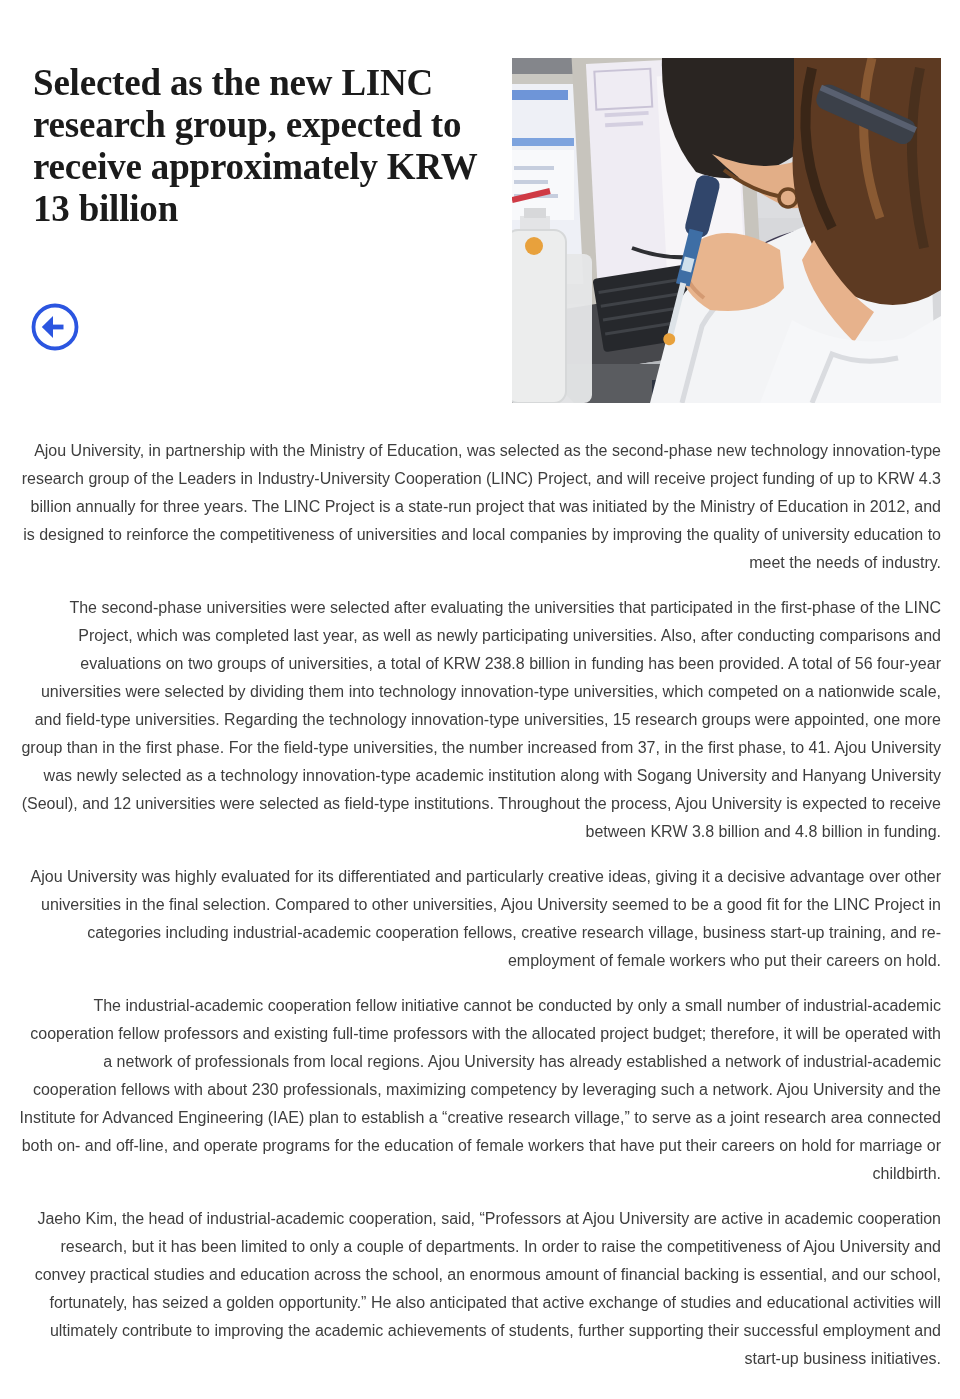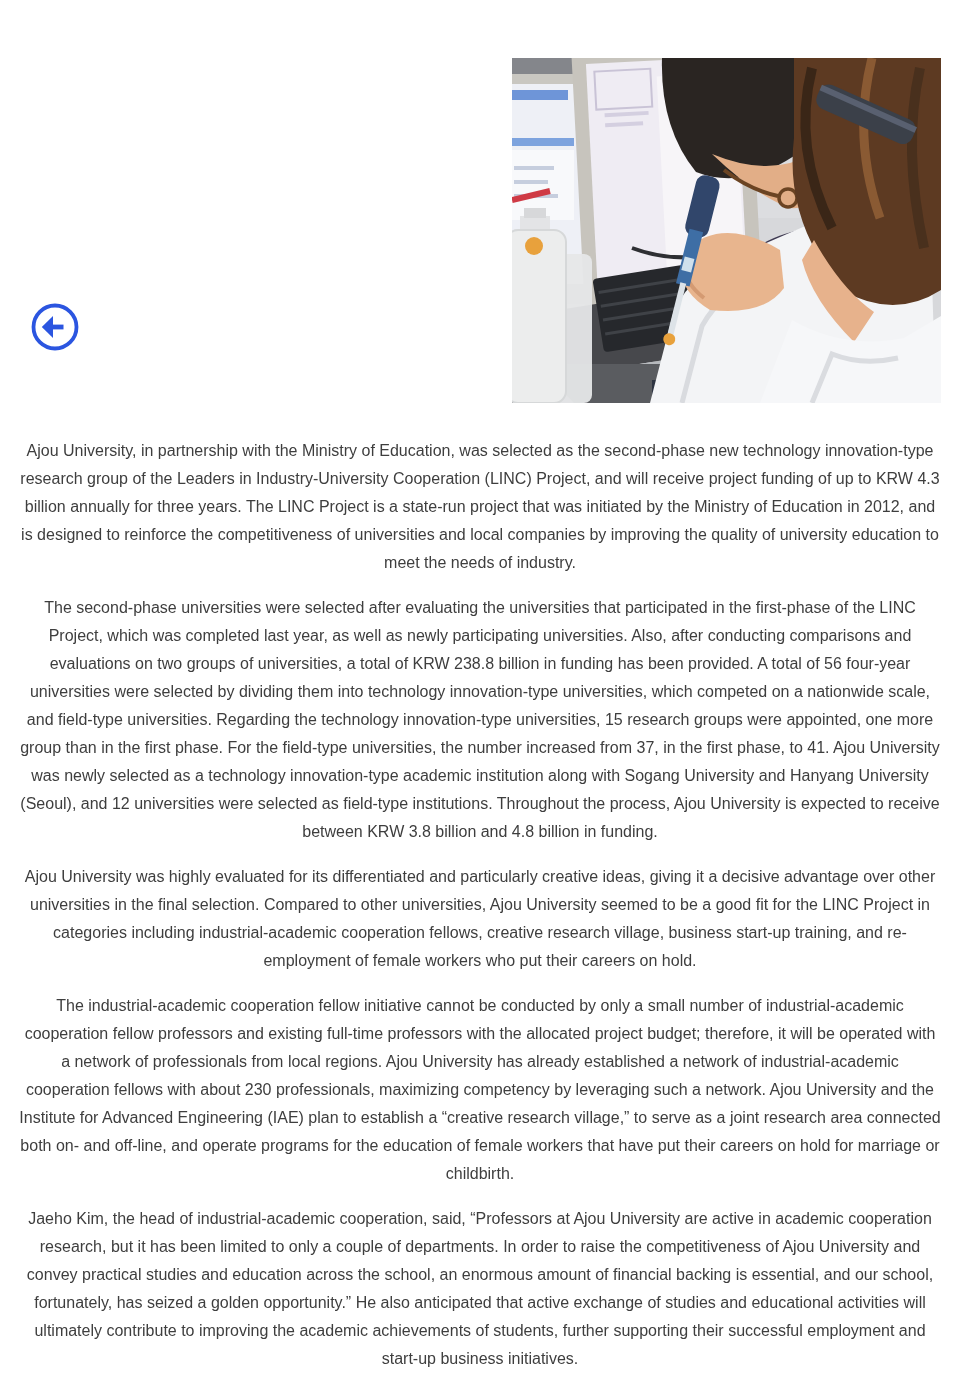--- a/index.html
+++ b/index.html
@@ -13,29 +13,30 @@
   .back-btn{position:absolute;left:29px;top:301px;width:52px;height:52px;
             padding:0;border:none;background:transparent;cursor:pointer;line-height:0;}
   .back-btn svg{display:block;}
   .photo{position:absolute;left:512px;top:58px;width:429px;height:345px;margin:0;
          overflow:hidden;background:#d7d8db;}
   .photo svg{display:block;}
   
   .article{padding:34px 19px 0 19px;}
   .article p{margin:0 0 17px 0;width:922px;
              font-size:16px;line-height:28px;color:#3e3e3e;
-             text-align:center;-webkit-hyphens:auto;hyphens:auto;}
+             text-align:right;-webkit-hyphens:auto;hyphens:auto;}
 </style>
 </head>
 <body>
 
 <div class="page">
 
   <header class="hdr">
 
+    <h1 class="title">Selected as the new LINC research group, expected to receive approximately KRW 13 billion</h1>
 
     <button class="back-btn" title="arrow-left-circle-icon">
       <span>
         <svg width="52" height="52" viewBox="0 0 52 52">
           <circle cx="26" cy="26" r="21.5" fill="none" stroke="#2b55e0" stroke-width="3.8"></circle>
           <rect x="20" y="23.6" width="14.5" height="4.8" fill="#2b55e0"></rect>
           <path d="M24,15 L12.8,26 L24,37 Z" fill="#2b55e0"></path>
         </svg>
       </span>
     </button>

